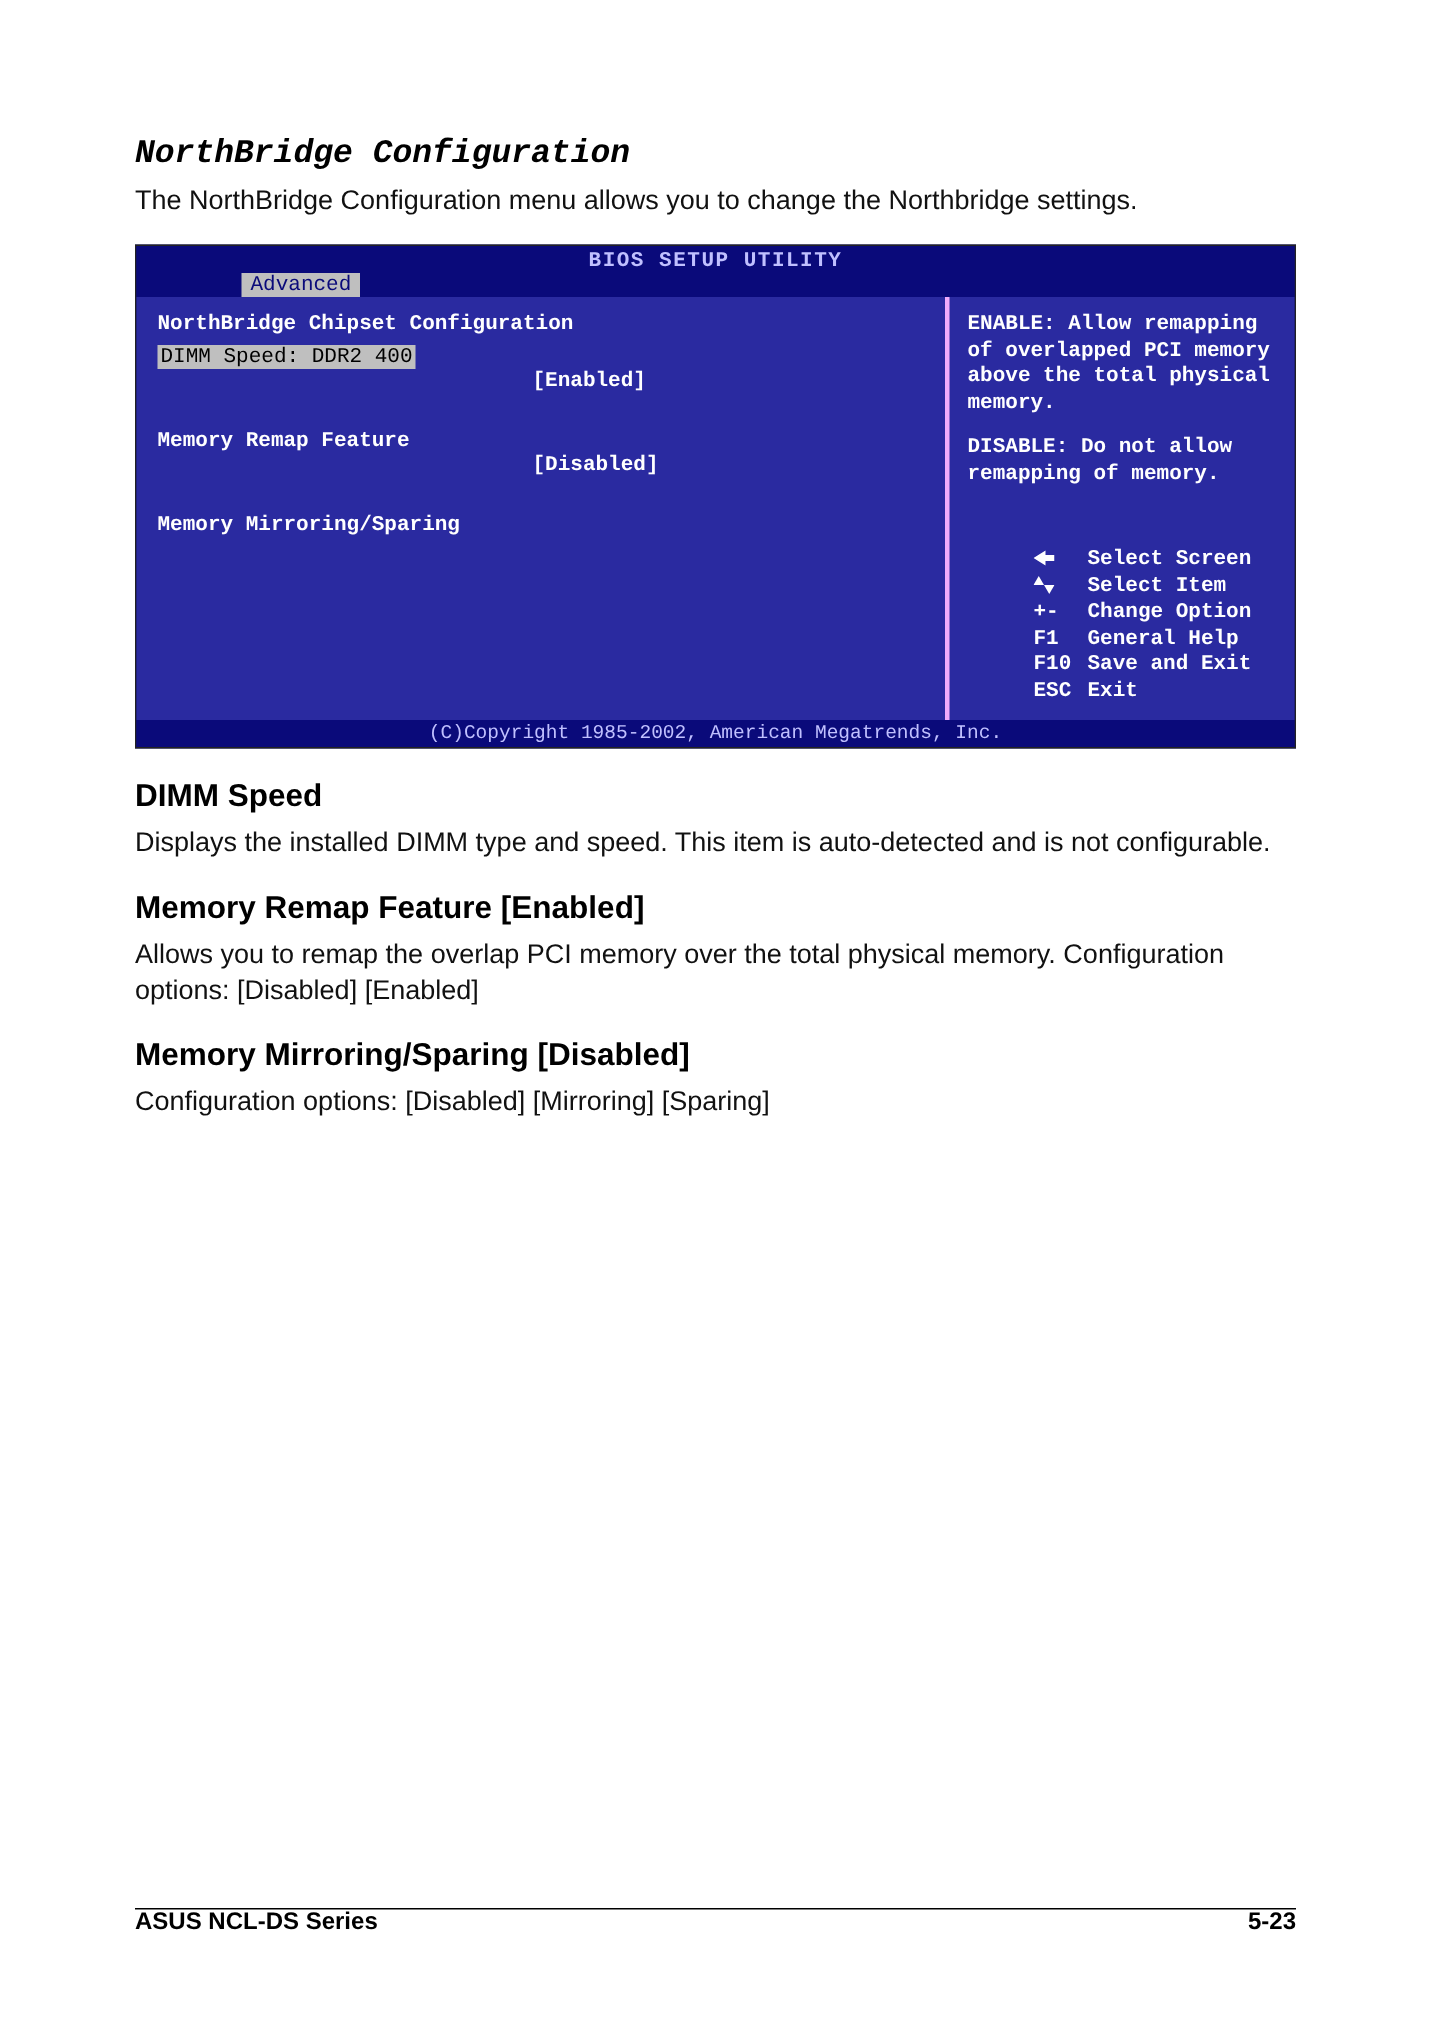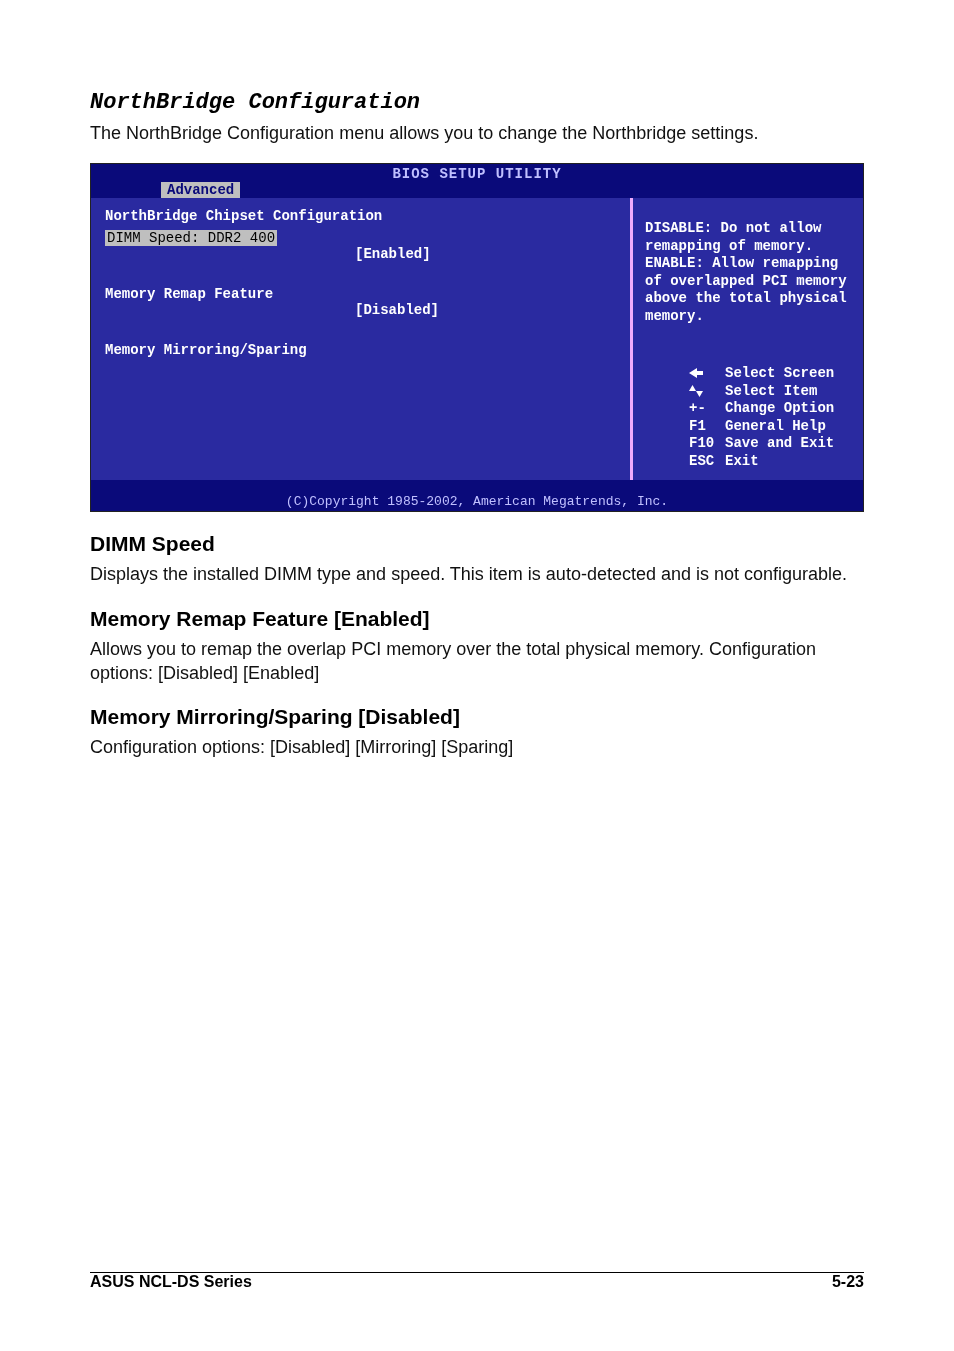--- a/index.html
+++ b/index.html
@@ -49,21 +49,21 @@
     letter-spacing: 1px;
   }
   .bios-tabbar {
     background: #0a0a7a;
     padding: 0 0 0 70px;
   }
   .bios-tab {
     display: inline-block;
     background: #bfbfbf;
     color: #0a0a7a;
-    font-weight: bold;
+    font-weight: normal;
     padding: 0 6px;
     font-size: 14px;
   }
   .bios-body {
     display: flex;
     background: #2a2aa0;
   }
   .bios-left {
     flex: 1 1 auto;
     padding: 10px 14px 60px 14px;
@@ -84,21 +84,21 @@
   .bios-label { width: 250px; color: #fff; font-weight: bold; margin-top: 40px; }
   .bios-value { color: #fff; font-weight: bold; }
   .bios-help { color: #fff; font-weight: bold; line-height: 1.25; }
   .bios-nav { margin-top: 40px; color: #fff; font-weight: bold; line-height: 1.25; }
   .bios-nav-row { display: flex; margin-left: 44px; }
   .bios-nav-key { width: 36px; }
   .bios-footer {
     background: #0a0a7a;
     color: #c0c0ff;
     text-align: center;
-    padding: 14px 0 2px 0;
+    padding: 1px 0 2px 0;
     font-size: 13px;
   }
   svg.arrow { display: inline-block; vertical-align: -2px; }
   .page-footer {
     position: absolute;
     left: 90px;
     right: 90px;
     bottom: 60px;
     border-top: 1px solid #000;
     padding-top: 0;
@@ -134,22 +134,22 @@
         <span class="bios-value">[Enabled]</span>
       </div>
 
       <div class="bios-row">
         <span class="bios-label">Memory Mirroring/Sparing</span>
         <span class="bios-value">[Disabled]</span>
       </div>
     </div>
 
     <div class="bios-right">
+      <div class="bios-help">ENABLE: Allow remapping of overlapped PCI memory above the total physical memory.</div>
       <div class="bios-help" style="margin-top:12px">DISABLE: Do not allow remapping of memory.</div>
-      <div class="bios-help">ENABLE: Allow remapping of overlapped PCI memory above the total physical memory.</div>
 
       <div class="bios-nav">
         <div class="bios-nav-row">
           <span class="bios-nav-key">
             <svg class="arrow" width="14" height="12" viewBox="0 0 14 12">
                 <polygon points="0,6 8,1 8,4 14,4 14,8 8,8 8,11" fill="#fff"></polygon>
               </svg>
           </span>
           <span>Select Screen</span>
         </div>

